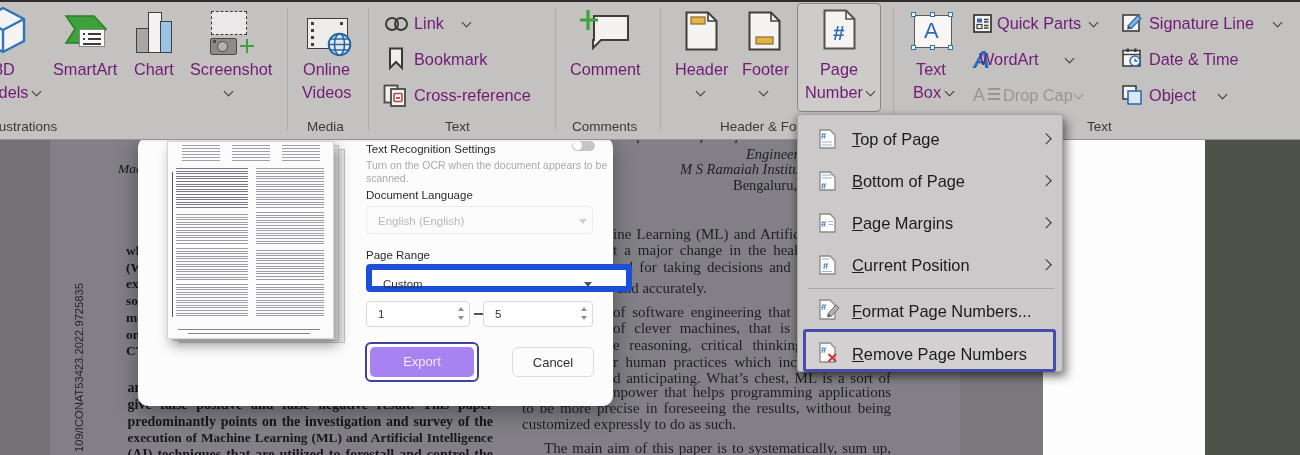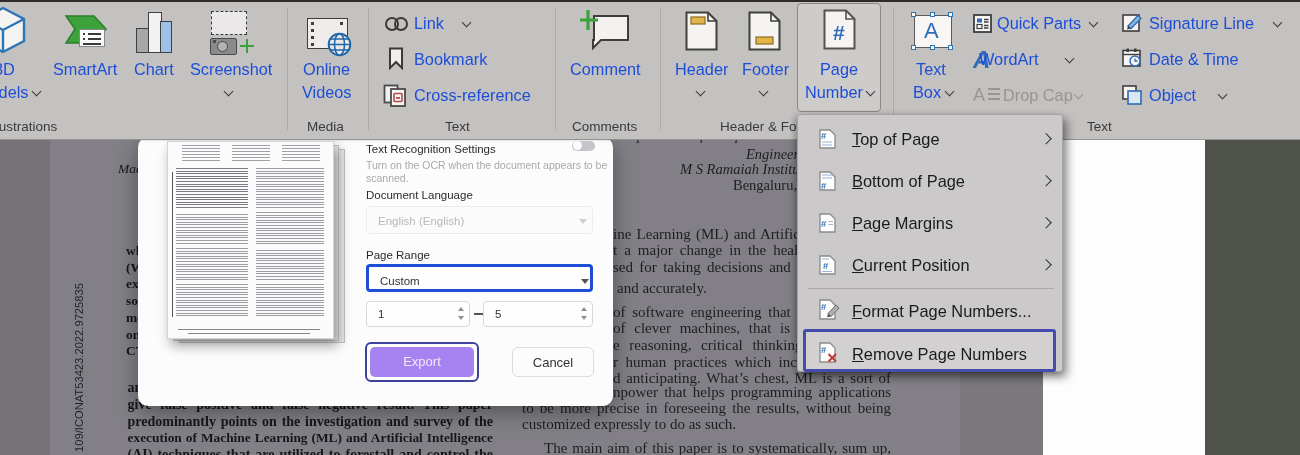--- a/index.html
+++ b/index.html
@@ -3,21 +3,21 @@
 <meta charset="utf-8">
 <style>
   * { margin:0; padding:0; box-sizing:border-box; }
   html,body { width:1300px; height:455px; overflow:hidden; }
   body { position:relative; font-family:"Liberation Sans", sans-serif; background:#c4c2c1; }
   .abs { position:absolute; }
 
   #ribbon { position:absolute; left:0; top:0; width:1300px; height:140px; background:#c4c2c1; border-bottom:1px solid #949294; z-index:15; }
   #topstrip { position:absolute; left:0; top:0; width:1300px; height:2px; background:#2d2c2b; }
   .sep { position:absolute; top:8px; width:1px; height:122px; background:#adabaa; }
-  .lbl { position:absolute; font-size:16.3px; color:#1d4ed8; white-space:nowrap; }
+  .lbl { position:absolute; font-size:16.3px; color:#701a75; white-space:nowrap; }
   .glbl { position:absolute; font-size:13.5px; color:#3a3939; white-space:nowrap; }
   .chev { position:absolute; width:7px; height:7px; border-right:1.7px solid #3b3a39; border-bottom:1.7px solid #3b3a39; transform:rotate(45deg); }
 
   #docarea { position:absolute; left:0; top:139px; width:1300px; height:316px; background:#747277; z-index:1; }
   #page { position:absolute; left:50px; top:0; width:910px; height:316px; background:#828086; }
   #rightdim { position:absolute; left:960px; top:0; width:83px; height:316px; background:#7a787d; }
   #whitestrip { position:absolute; left:1043px; top:0; width:162px; height:316px; background:#fdfdfd; }
   #darkblock { position:absolute; left:1205px; top:0; width:95px; height:316px; background:#4e5249; }
   .doct { position:absolute; font-family:"Liberation Serif", serif; color:#1e1e22; font-size:15px; white-space:nowrap; }
   .doctb { font-weight:bold; color:#17171b; font-size:13.5px; }
@@ -268,21 +268,21 @@
     <div class="abs" style="left:434.5px; top:3.5px; width:23px; height:10px; background:#c6c4c8; border-radius:5px;">
       <div class="abs" style="left:0.5px; top:0.5px; width:9px; height:9px; background:#fdfdfd; border-radius:50%;"></div>
     </div>
     <div class="abs" style="left:228.5px; top:22px; font-size:10.5px; color:#a9a9a9; line-height:12.5px; white-space:nowrap;">Turn on the OCR when the document appears to be<br>scanned.</div>
     <div class="abs" style="left:228.5px; top:52px; font-size:11.5px; color:#2b2b2b;">Document Language</div>
     <div class="abs" style="left:228.5px; top:69px; width:227px; height:28px; background:#fbfbfb; border:1px solid #ebebeb; border-radius:4px;">
       <div class="abs" style="left:11px; top:7.5px; font-size:11.5px; color:#b8b8b8;">English (English)</div>
       <div class="abs" style="left:212px; top:11.5px; width:0; height:0; border-left:4px solid transparent; border-right:4px solid transparent; border-top:5px solid #cfcfcf;"></div>
     </div>
     <div class="abs" style="left:228.5px; top:112px; font-size:11.5px; color:#2b2b2b;">Page Range</div>
-    <div class="abs" style="left:228.5px; top:127px; width:227px; height:28px; background:#fefefe; border:3px solid #1d4ed8; border-radius:4px;">
+    <div class="abs" style="left:228.5px; top:127px; width:266px; height:28px; background:#fefefe; border:6px solid #1d4ed8; border-radius:4px;">
       <div class="abs" style="left:11px; top:7.5px; font-size:11.5px; color:#333;">Custom</div>
       <div class="abs" style="left:212px; top:11.5px; width:0; height:0; border-left:4px solid transparent; border-right:4px solid transparent; border-top:5px solid #555;"></div>
     </div>
     <div class="abs" style="left:228.5px; top:164px; width:104px; height:26px; background:#fefefe; border:1px solid #d8d8d8; border-radius:4px;">
       <div class="abs" style="left:11px; top:6px; font-size:11.5px; color:#333;">1</div>
       <div class="abs" style="left:91px; top:5px; width:0; height:0; border-left:3.5px solid transparent; border-right:3.5px solid transparent; border-bottom:4.5px solid #909090;"></div>
       <div class="abs" style="left:91px; top:14px; width:0; height:0; border-left:3.5px solid transparent; border-right:3.5px solid transparent; border-top:4.5px solid #909090;"></div>
     </div>
     <div class="abs" style="left:336px; top:176px; width:10px; height:1.6px; background:#555;"></div>
     <div class="abs" style="left:345.5px; top:164px; width:110px; height:26px; background:#fefefe; border:1px solid #d8d8d8; border-radius:4px;">

